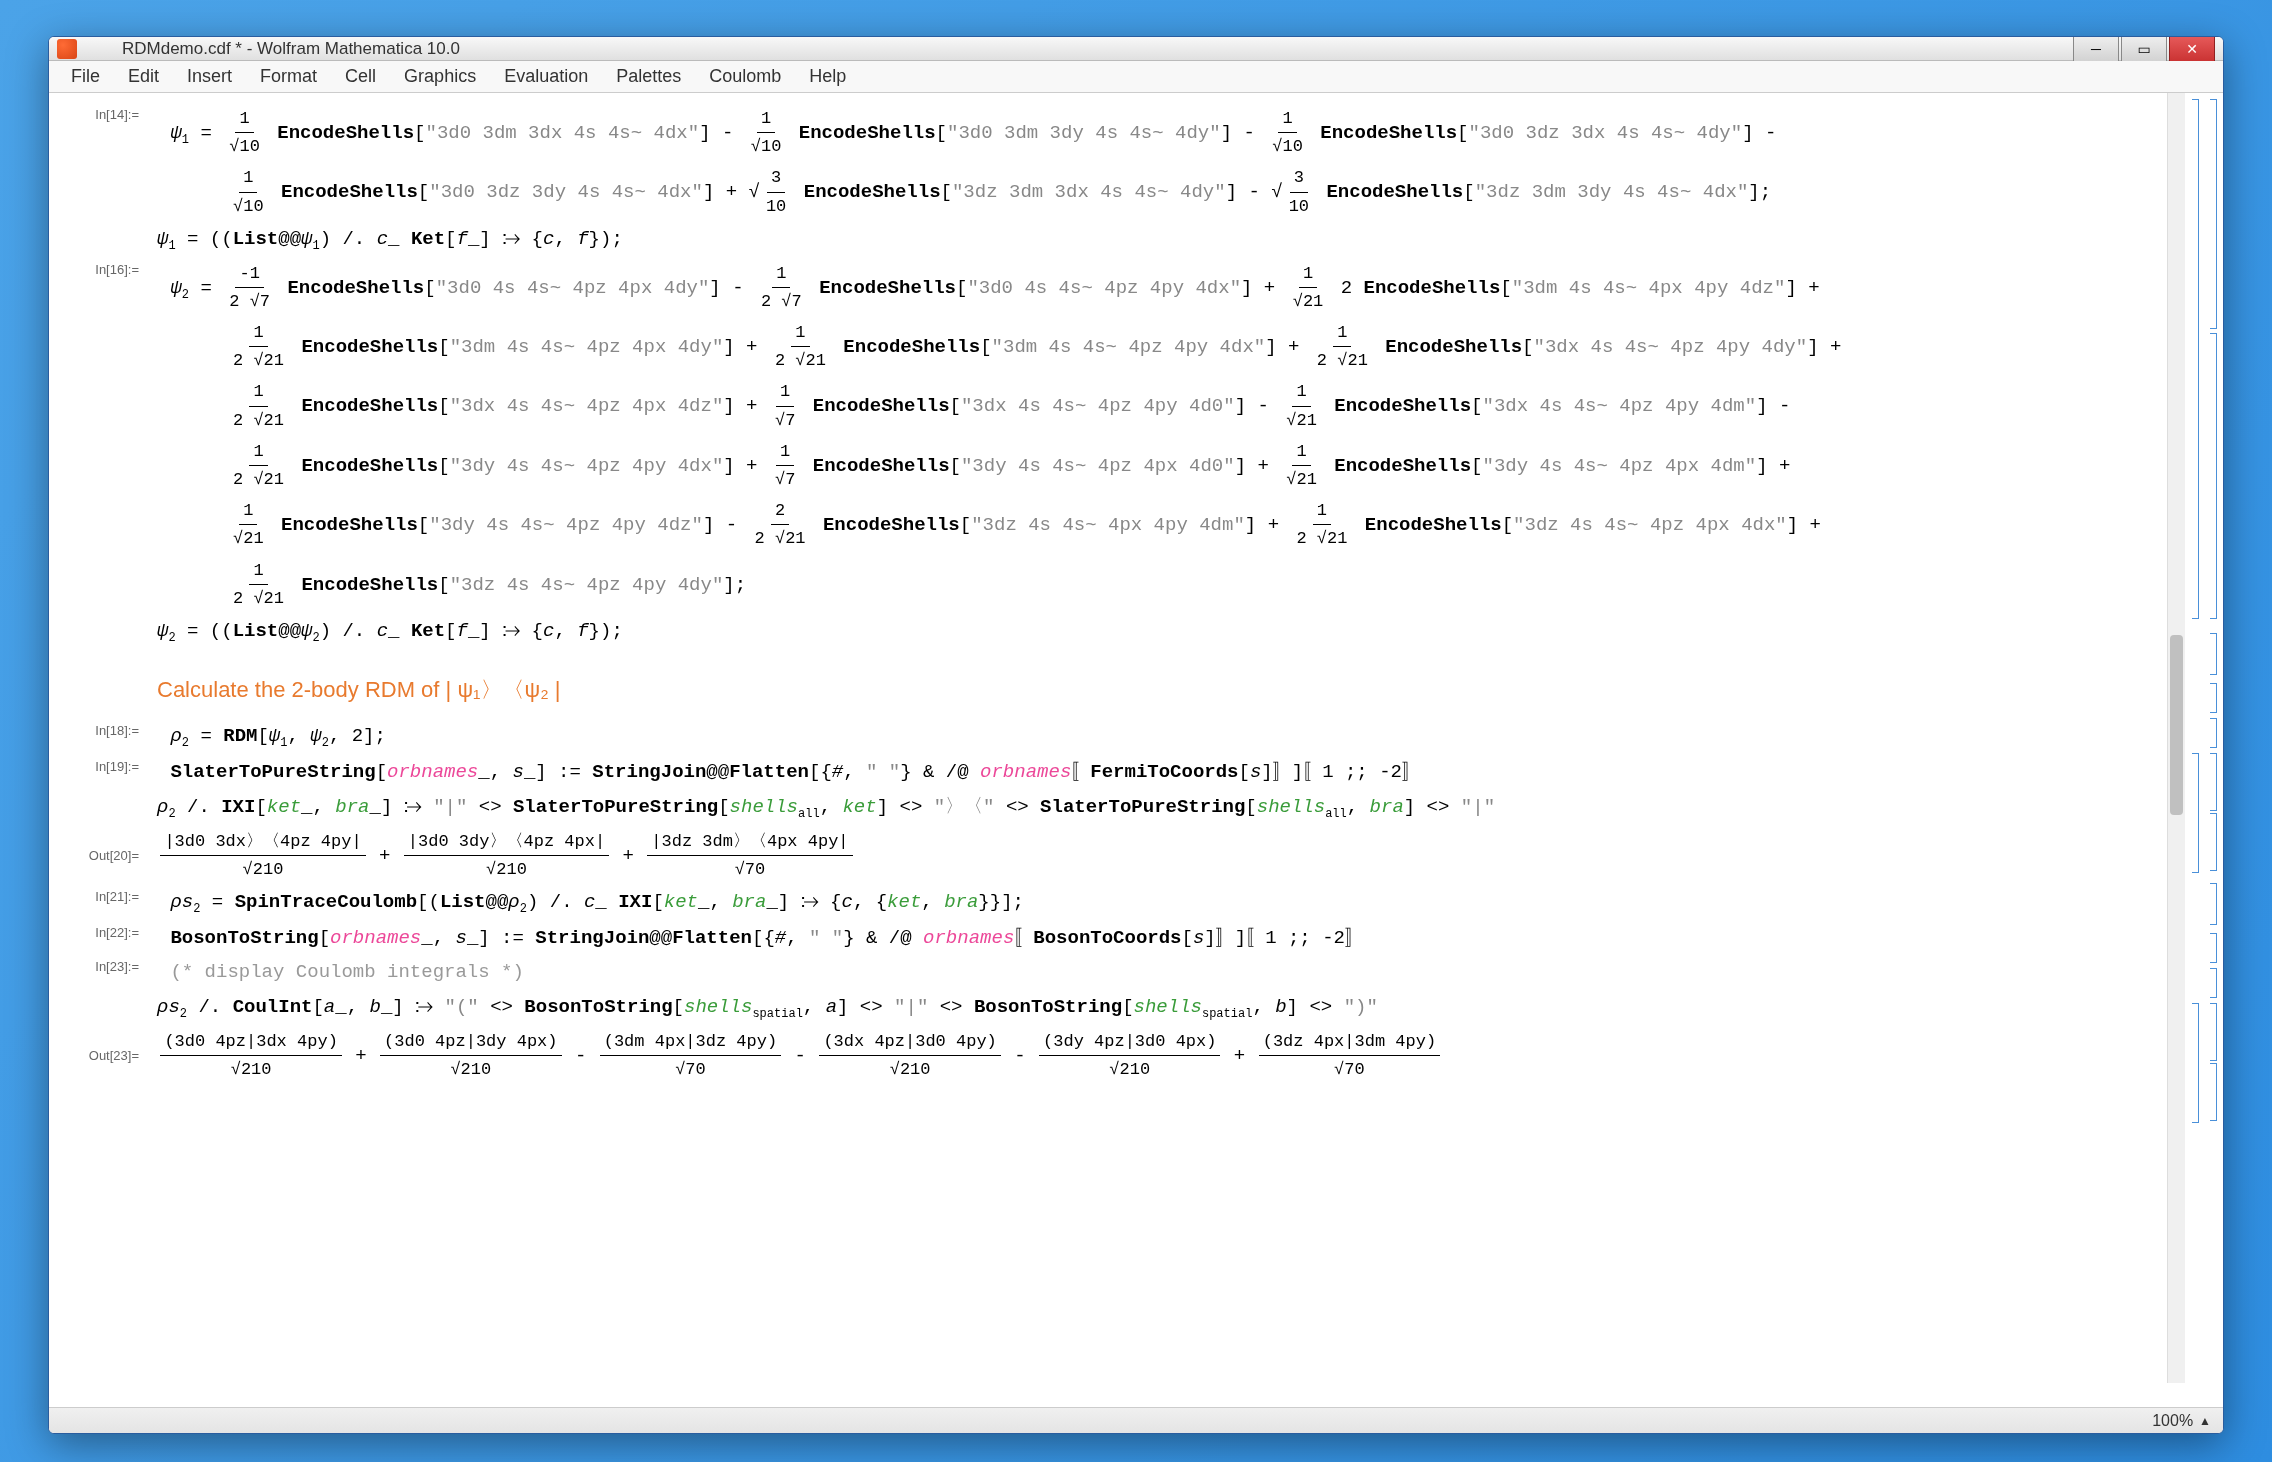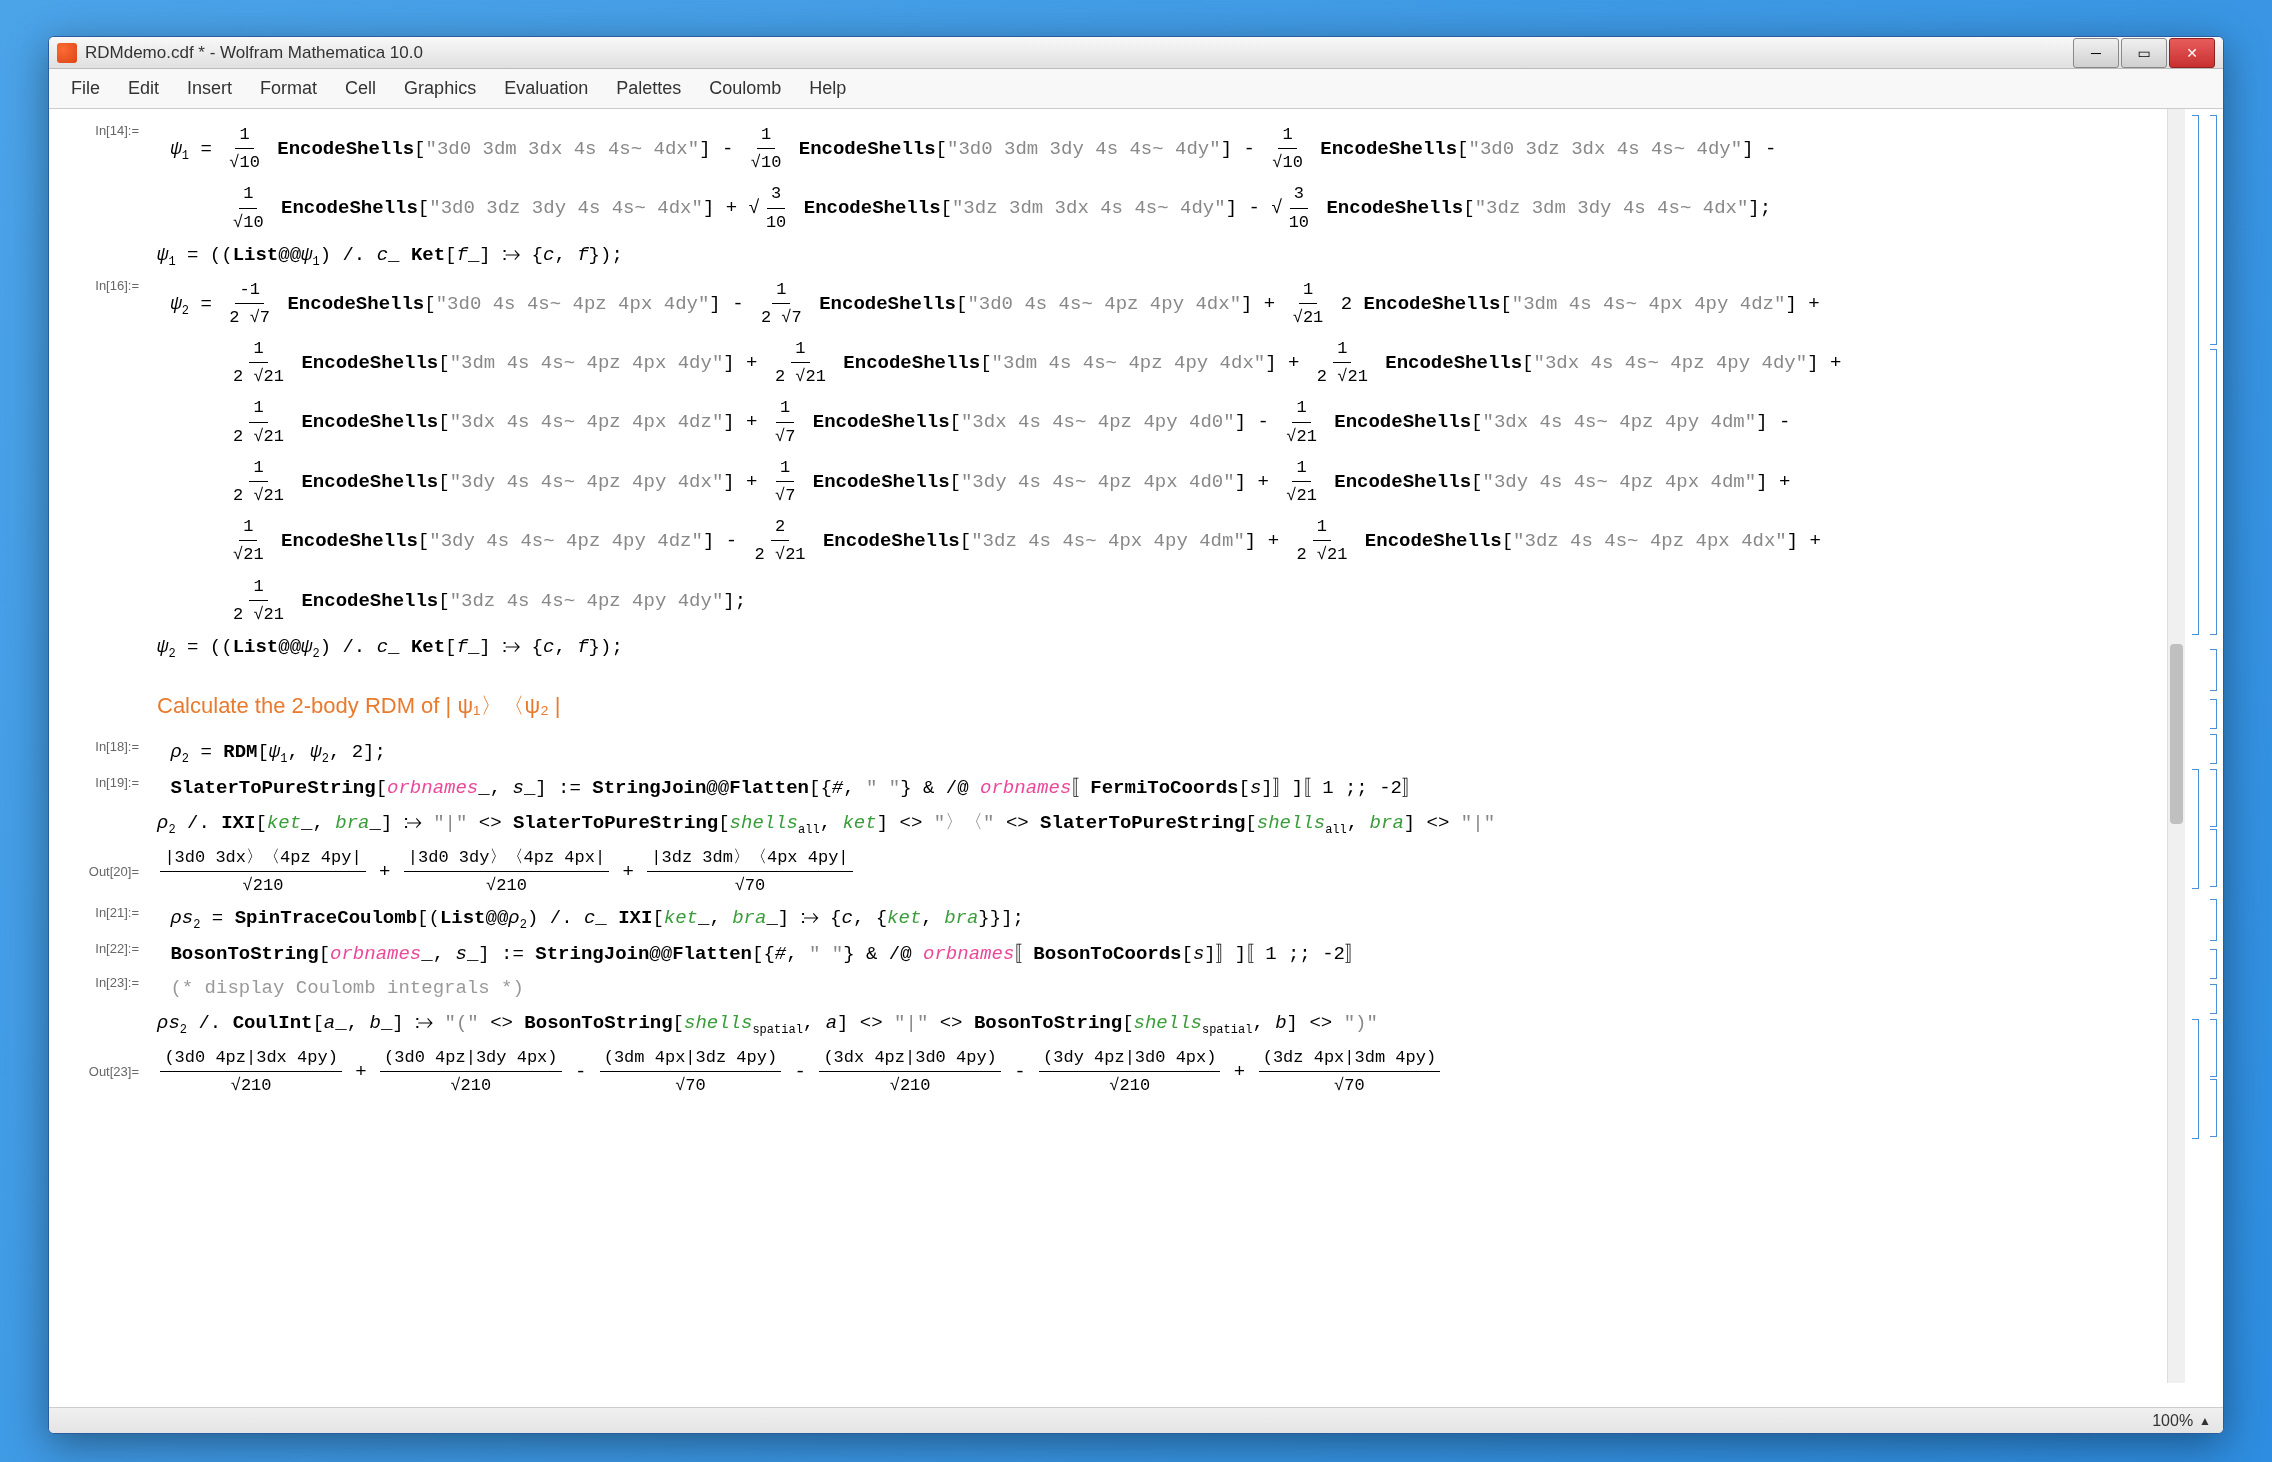--- a/index.html
+++ b/index.html
@@ -20,39 +20,40 @@
   bottom: 28px;
   background: #fff;
   border: 1px solid #2a5d9f;
   border-radius: 6px;
   box-shadow: 0 10px 40px rgba(0,0,0,0.4);
   display: flex;
   flex-direction: column;
   overflow: hidden;
 }
 .titlebar {
-  height: 32px;
+  height: 24px;
   background: linear-gradient(to bottom, #f8f8f8, #e0e0e0);
   border-bottom: 1px solid #bbb;
   display: flex;
   align-items: center;
   padding: 0 8px;
+  gap: 37px;
 }
 .app-icon {
   width: 20px; height: 20px;
   background: radial-gradient(circle at 30% 30%, #ff6b35, #d94515);
   border-radius: 3px;
   margin-right: 8px;
 }
 .title-text { font-size: 17px; color: #333; }
 .win-ctrls { margin-left: auto; display: flex; gap: 0; }
 .win-btn { width: 46px; height: 30px; border: 1px solid #888; background: linear-gradient(#f0f0f0,#d0d0d0); display:flex; align-items:center; justify-content:center; font-size:14px; cursor:pointer; border-radius: 3px; margin-left: 2px;}
 .win-btn.close { background: linear-gradient(#e85c5c,#c83030); color:#fff; border-color:#902020;}
 .menubar {
-  height: 40px;
+  height: 32px;
   background: #f8f8f8;
   border-bottom: 1px solid #ccc;
   display: flex; align-items: center;
   padding: 0 8px;
   text-align: center;
 }
 .menu-item { padding: 4px 14px; font-size: 18px; color: #333; cursor: pointer; }
 .content-area {
   flex: 1;
   position: relative;

